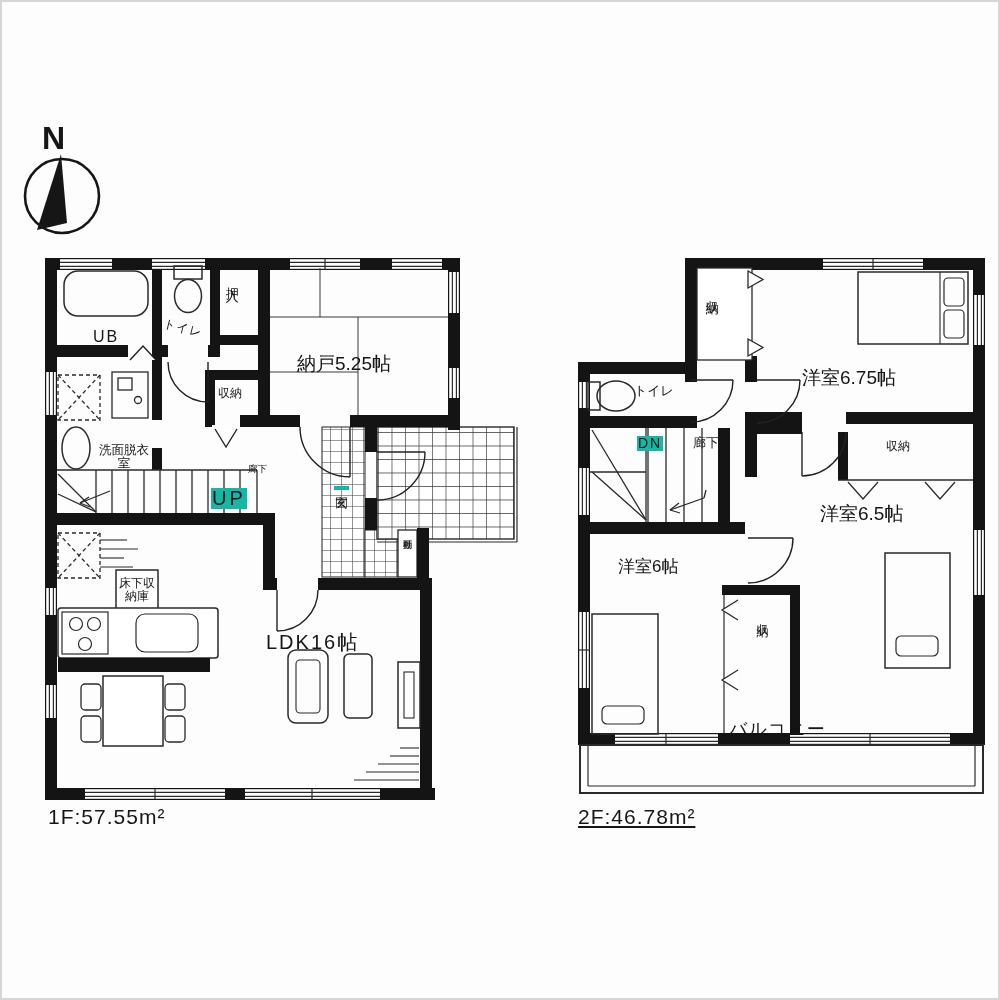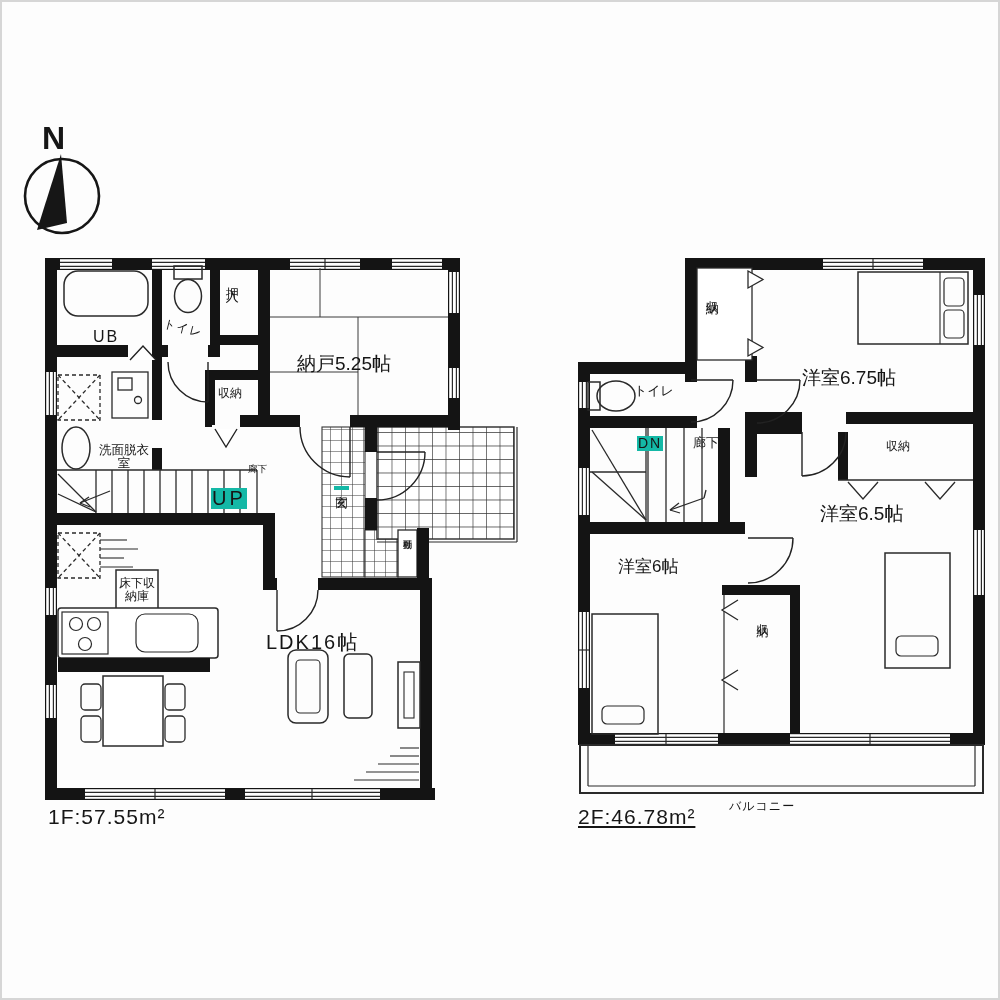--- a/index.html
+++ b/index.html
@@ -374,17 +374,17 @@
 
 <div class="lbl v" style="left:705px;top:290px;font-size:13px;">収納</div>
 <div class="lbl" style="left:802px;top:368px;font-size:19px;">洋室6.75帖</div>
 <div class="lbl" style="left:634px;top:384px;font-size:13px;">トイレ</div>
 <div class="lbl wbg" style="left:637px;top:436px;font-size:14px;letter-spacing:2px;">DN</div>
 <div class="lbl" style="left:693px;top:436px;font-size:13px;">廊下</div>
 <div class="lbl" style="left:886px;top:440px;font-size:12px;">収納</div>
 <div class="lbl" style="left:820px;top:504px;font-size:19px;">洋室6.5帖</div>
 <div class="lbl" style="left:618px;top:558px;font-size:17px;">洋室6帖</div>
 <div class="lbl v" style="left:756px;top:614px;font-size:12px;">収納</div>
-<div class="lbl" style="left:729px;top:800px;font-size:12px;letter-spacing:1px;">バルコニー</div>
+<div class="lbl" style="left:729px;top:720px;font-size:18px;letter-spacing:1px;">バルコニー</div>
 <div class="lbl area" style="left:578px;top:806px;text-decoration:underline;">2F:46.78m²</div>
 
 <div id="frame"></div>
 </div>
 
 </body></html>

